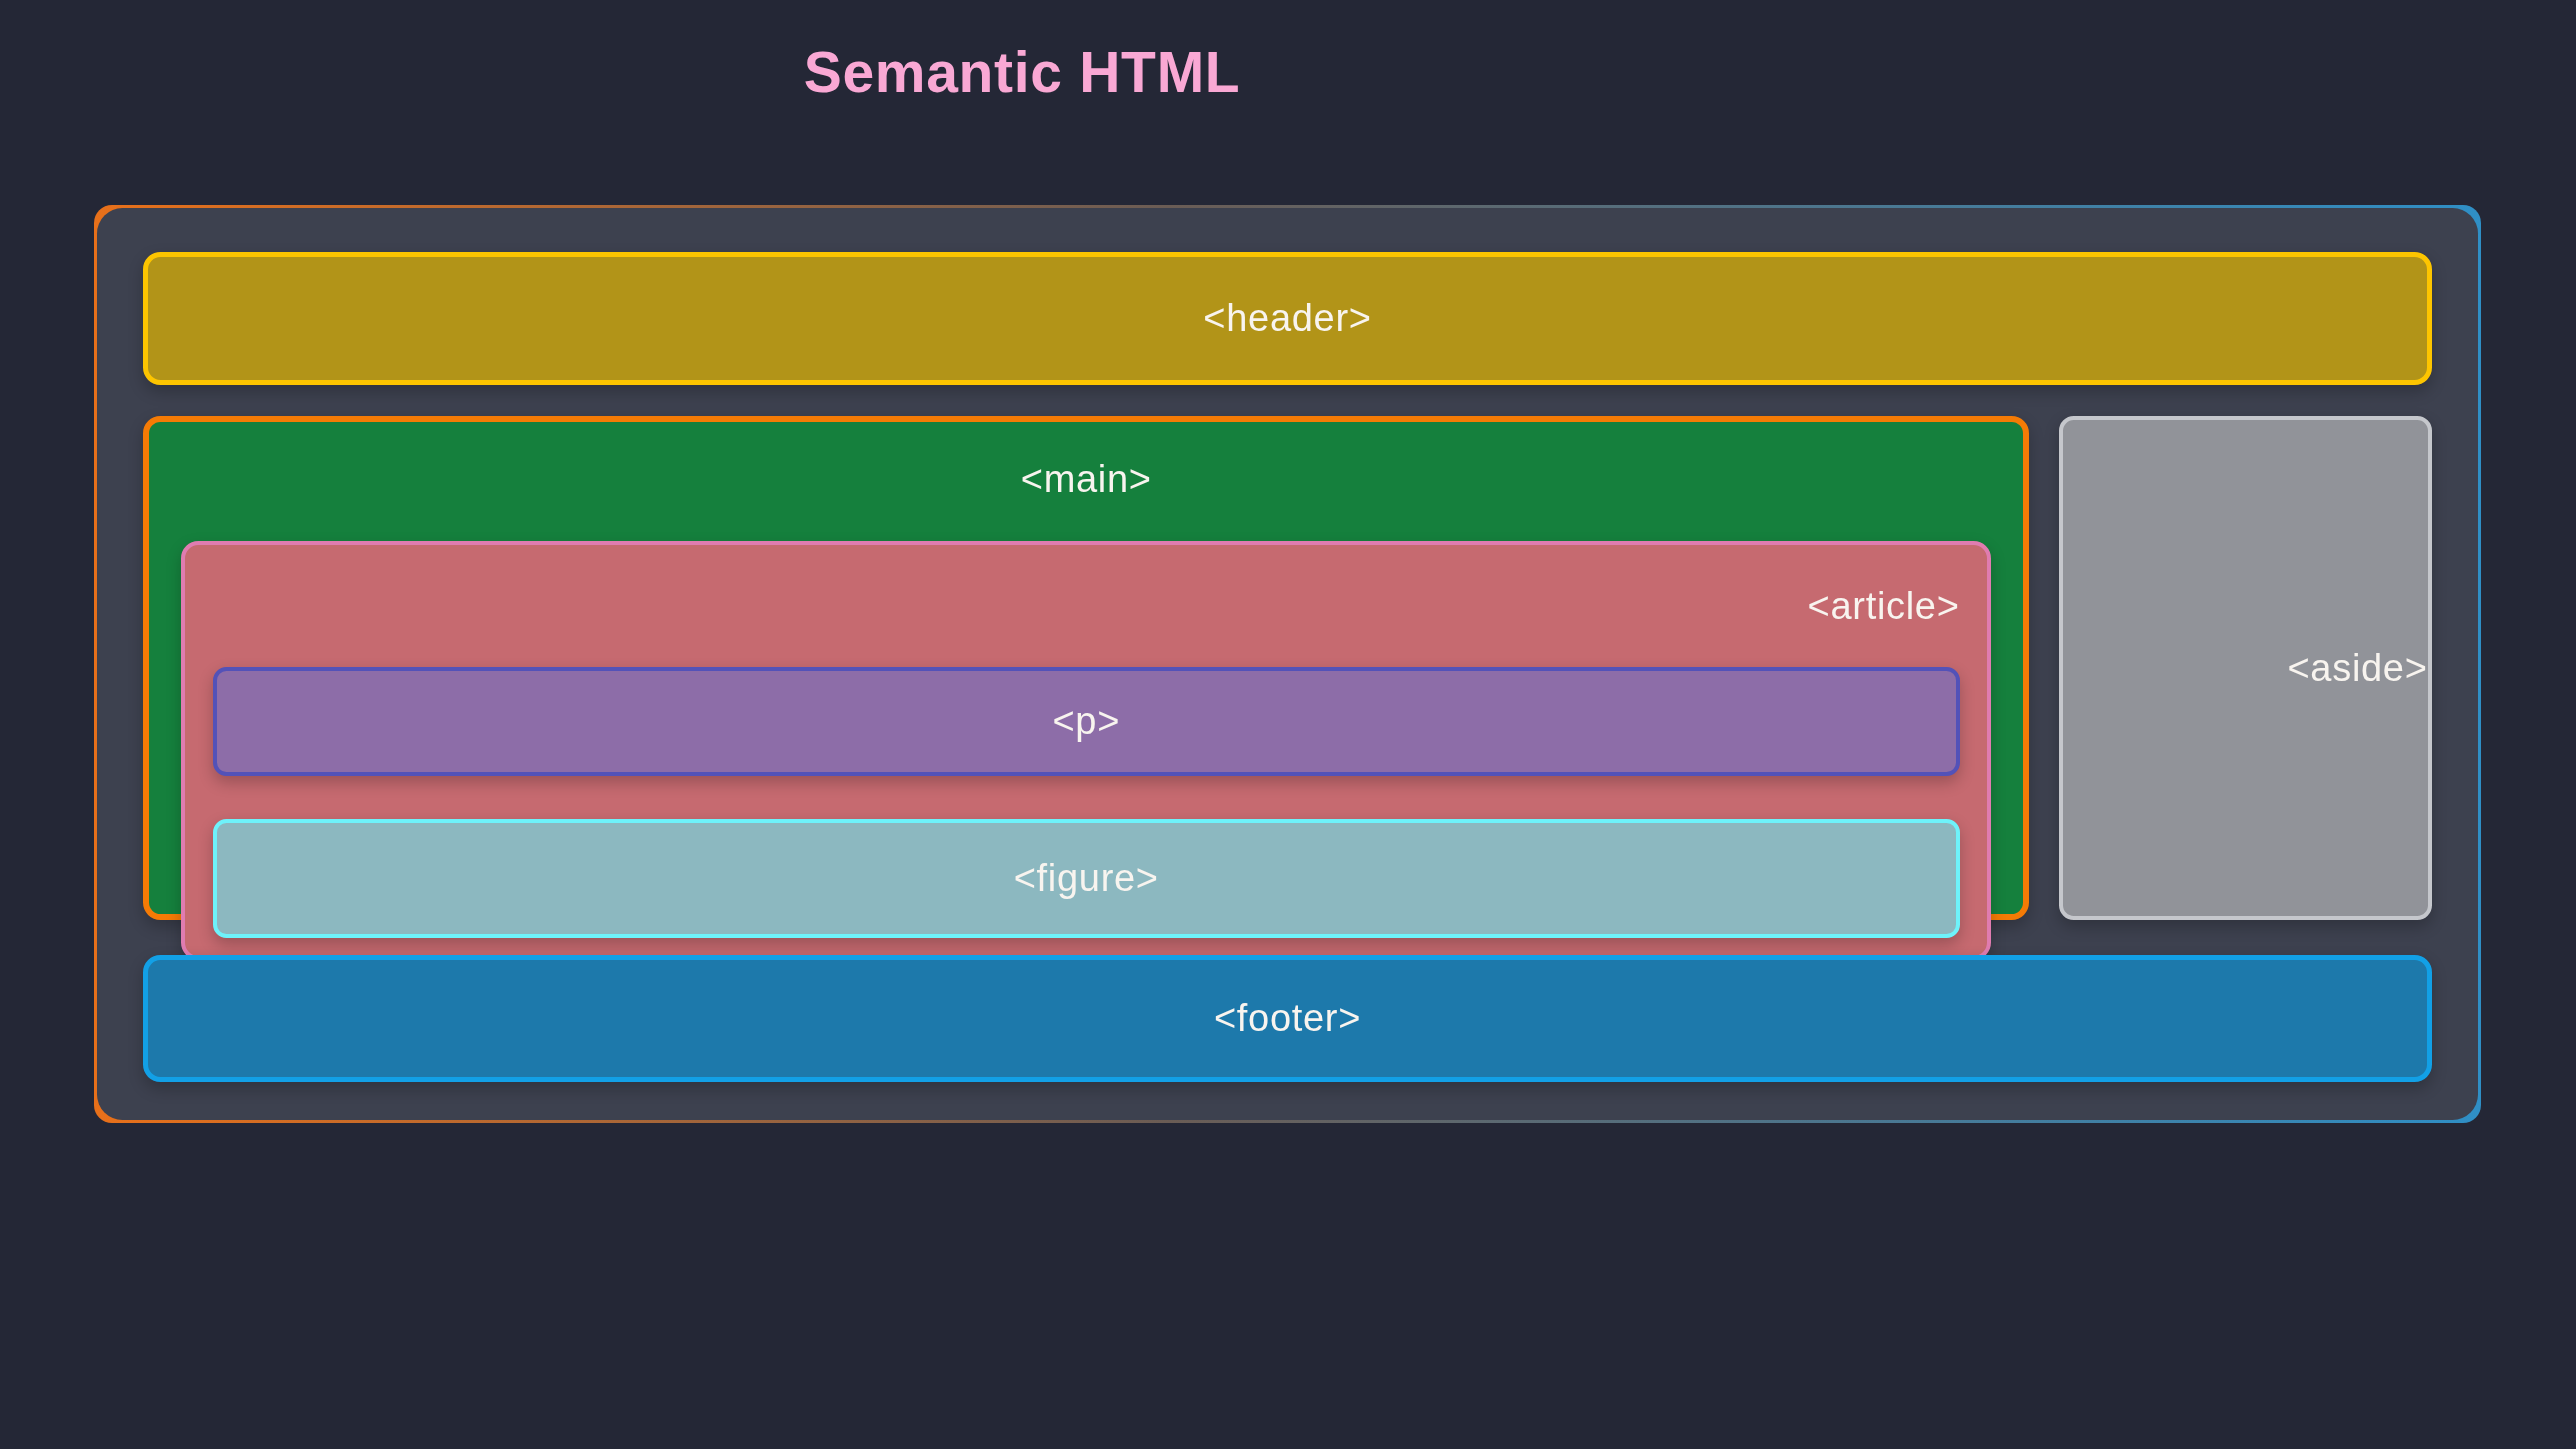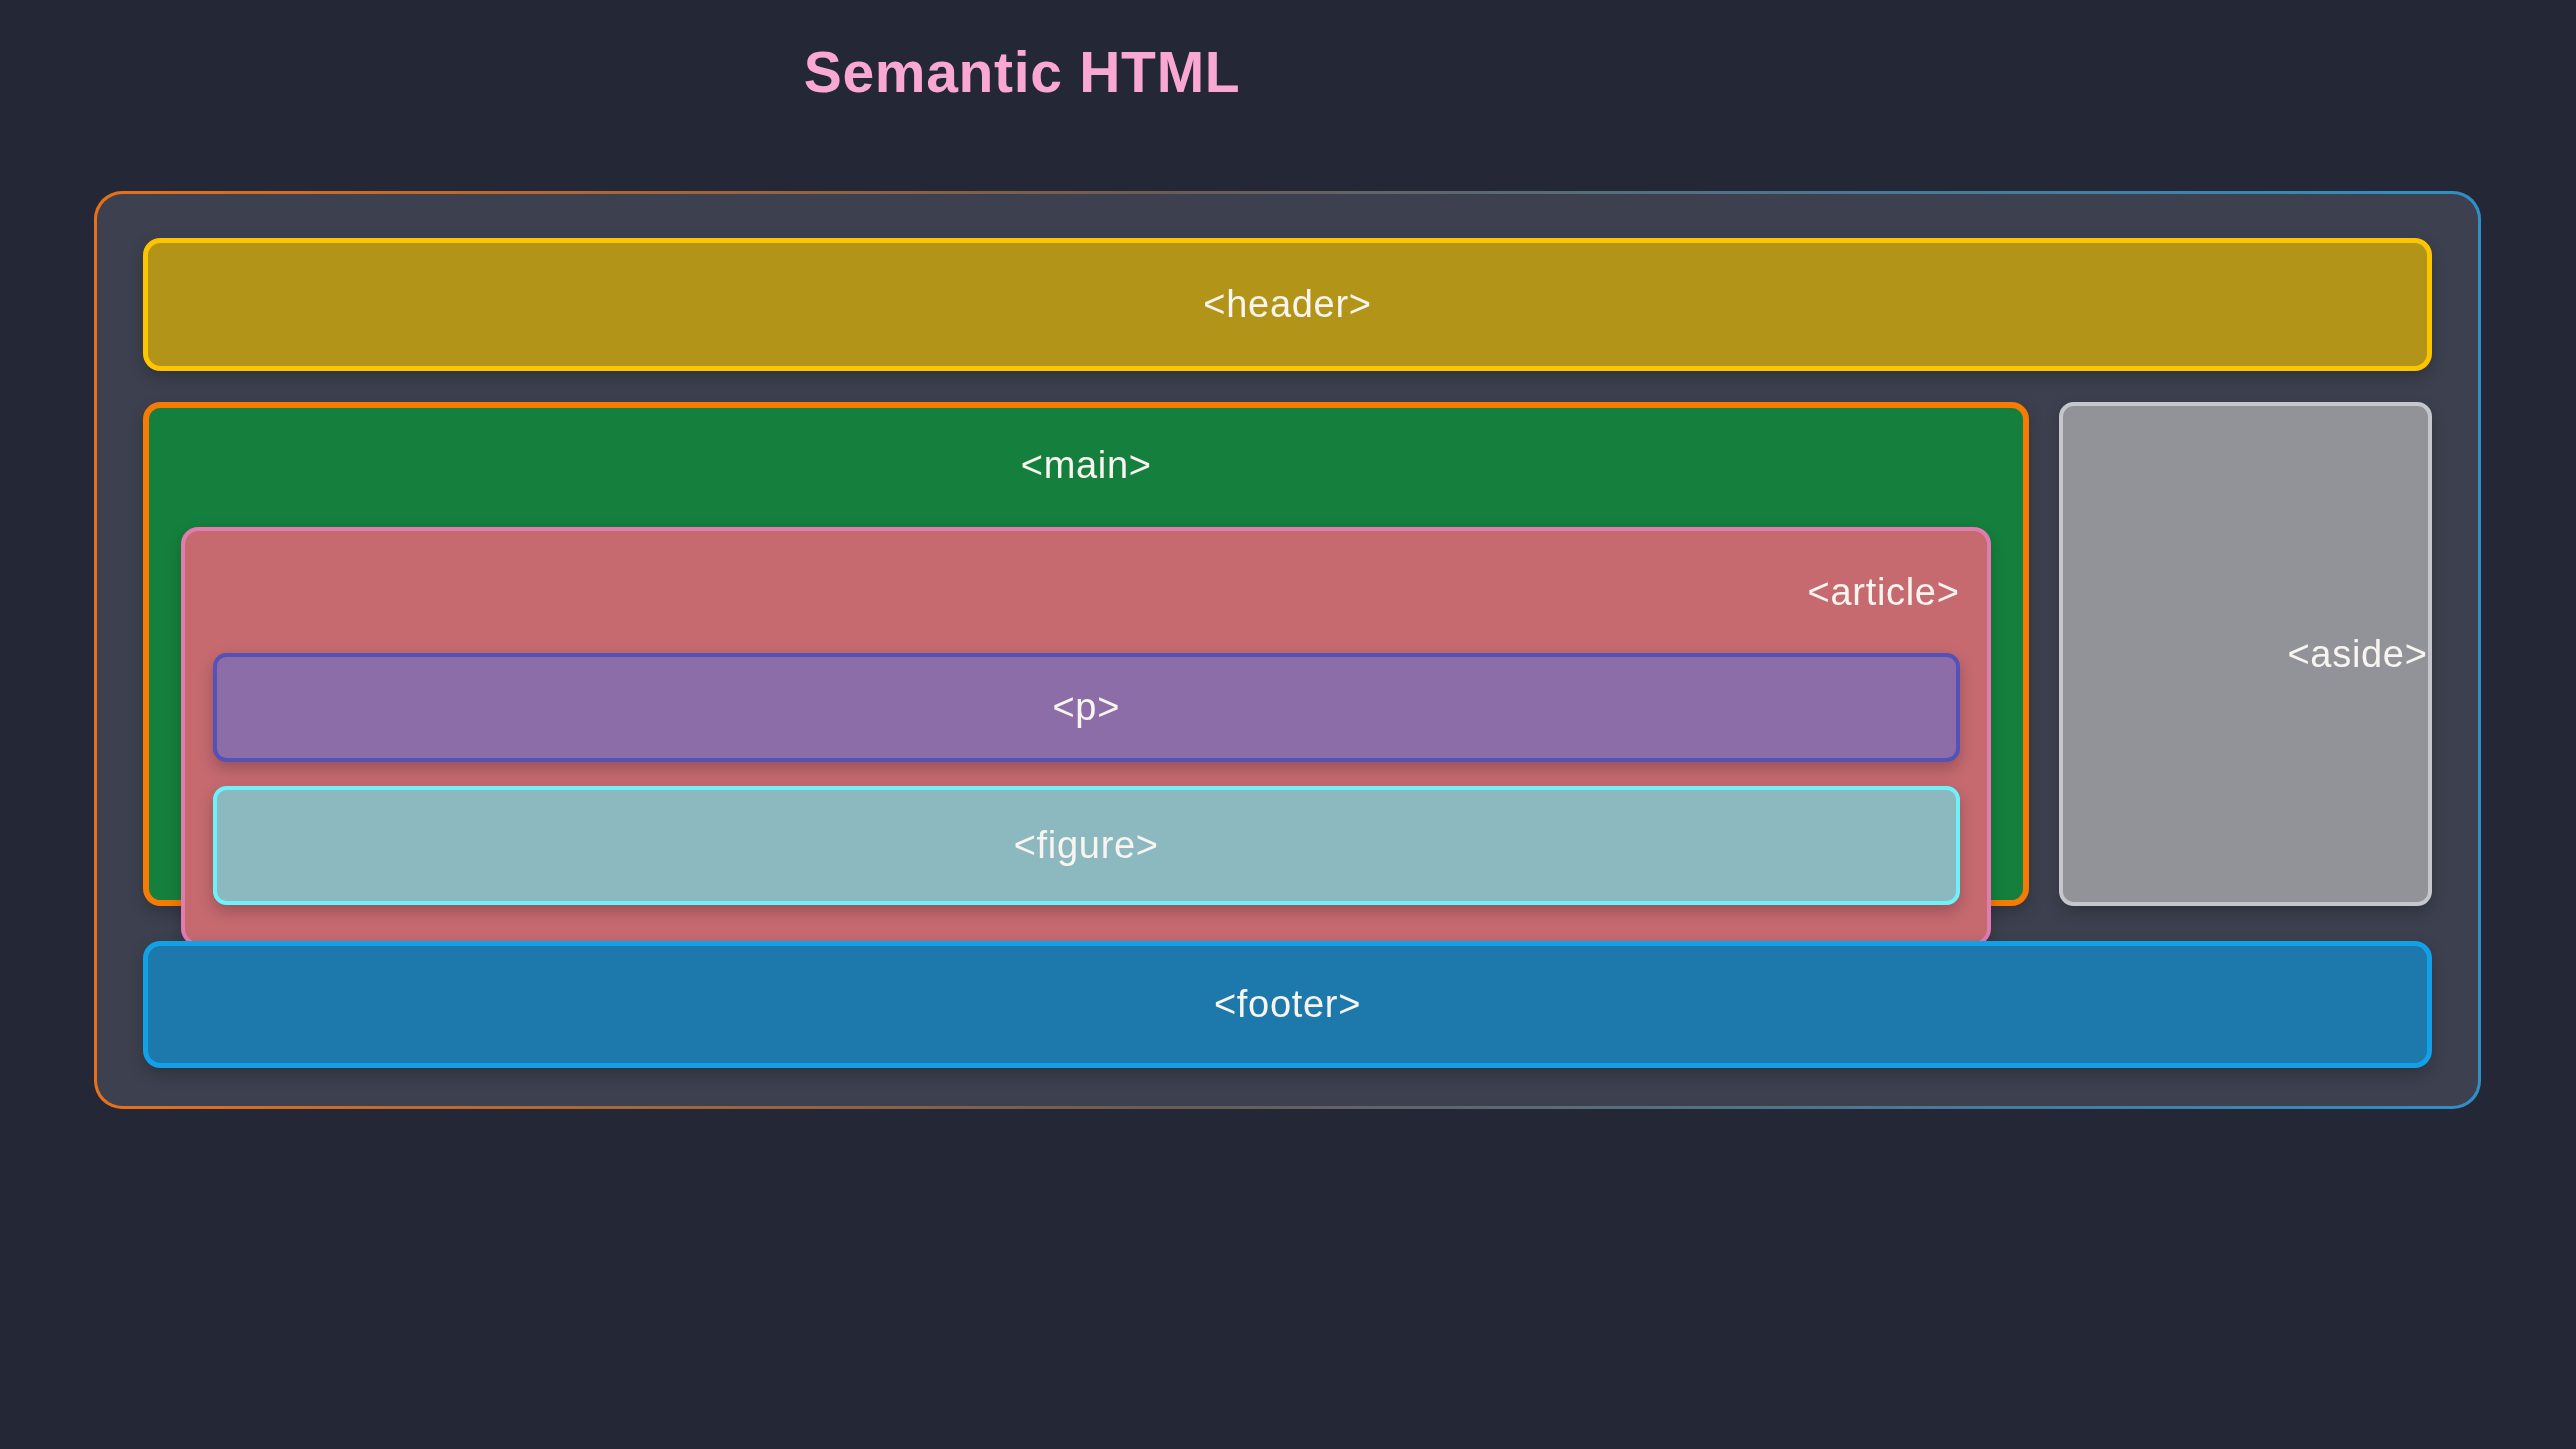--- a/index.html
+++ b/index.html
@@ -22,24 +22,24 @@
     font-size: 57px;
     font-weight: 700;
     color: #f9a8d4;
     letter-spacing: 0.7px;
   }
 
   
   .frame {
     position: absolute;
     left: 94px;
-    top: 191px;
+    top: 205px;
     width: 2387px;
     height: 918px;
-    border-radius: 28px;
+    border-radius: 18px;
     background: linear-gradient(to right, #e8701a, #6a5c55 45%, #2f8fc6);
     padding: 3.4px;
   }
 
   .frame-inner {
     width: 100%;
     height: 100%;
     background: #3d414f;
     border-radius: 25.5px;
     padding: 44px 46px 38px 46px;
@@ -127,21 +127,21 @@
     flex: none;
     height: 109px;
     background: #8d6da8;
     border: 4.7px solid #5352b8;
     border-radius: 13.4px;
   }
 
   .figure-box {
     flex: none;
     height: 119px;
-    margin-top: 24px;
+    margin-top: 43px;
     background: #8cb8c0;
     border: 4.7px solid #6ef2fa;
     border-radius: 13.4px;
   }
 
   .section-box {
     flex: none;
     height: 191px;
     margin-top: 29.5px;
     background: #cd9a74;

